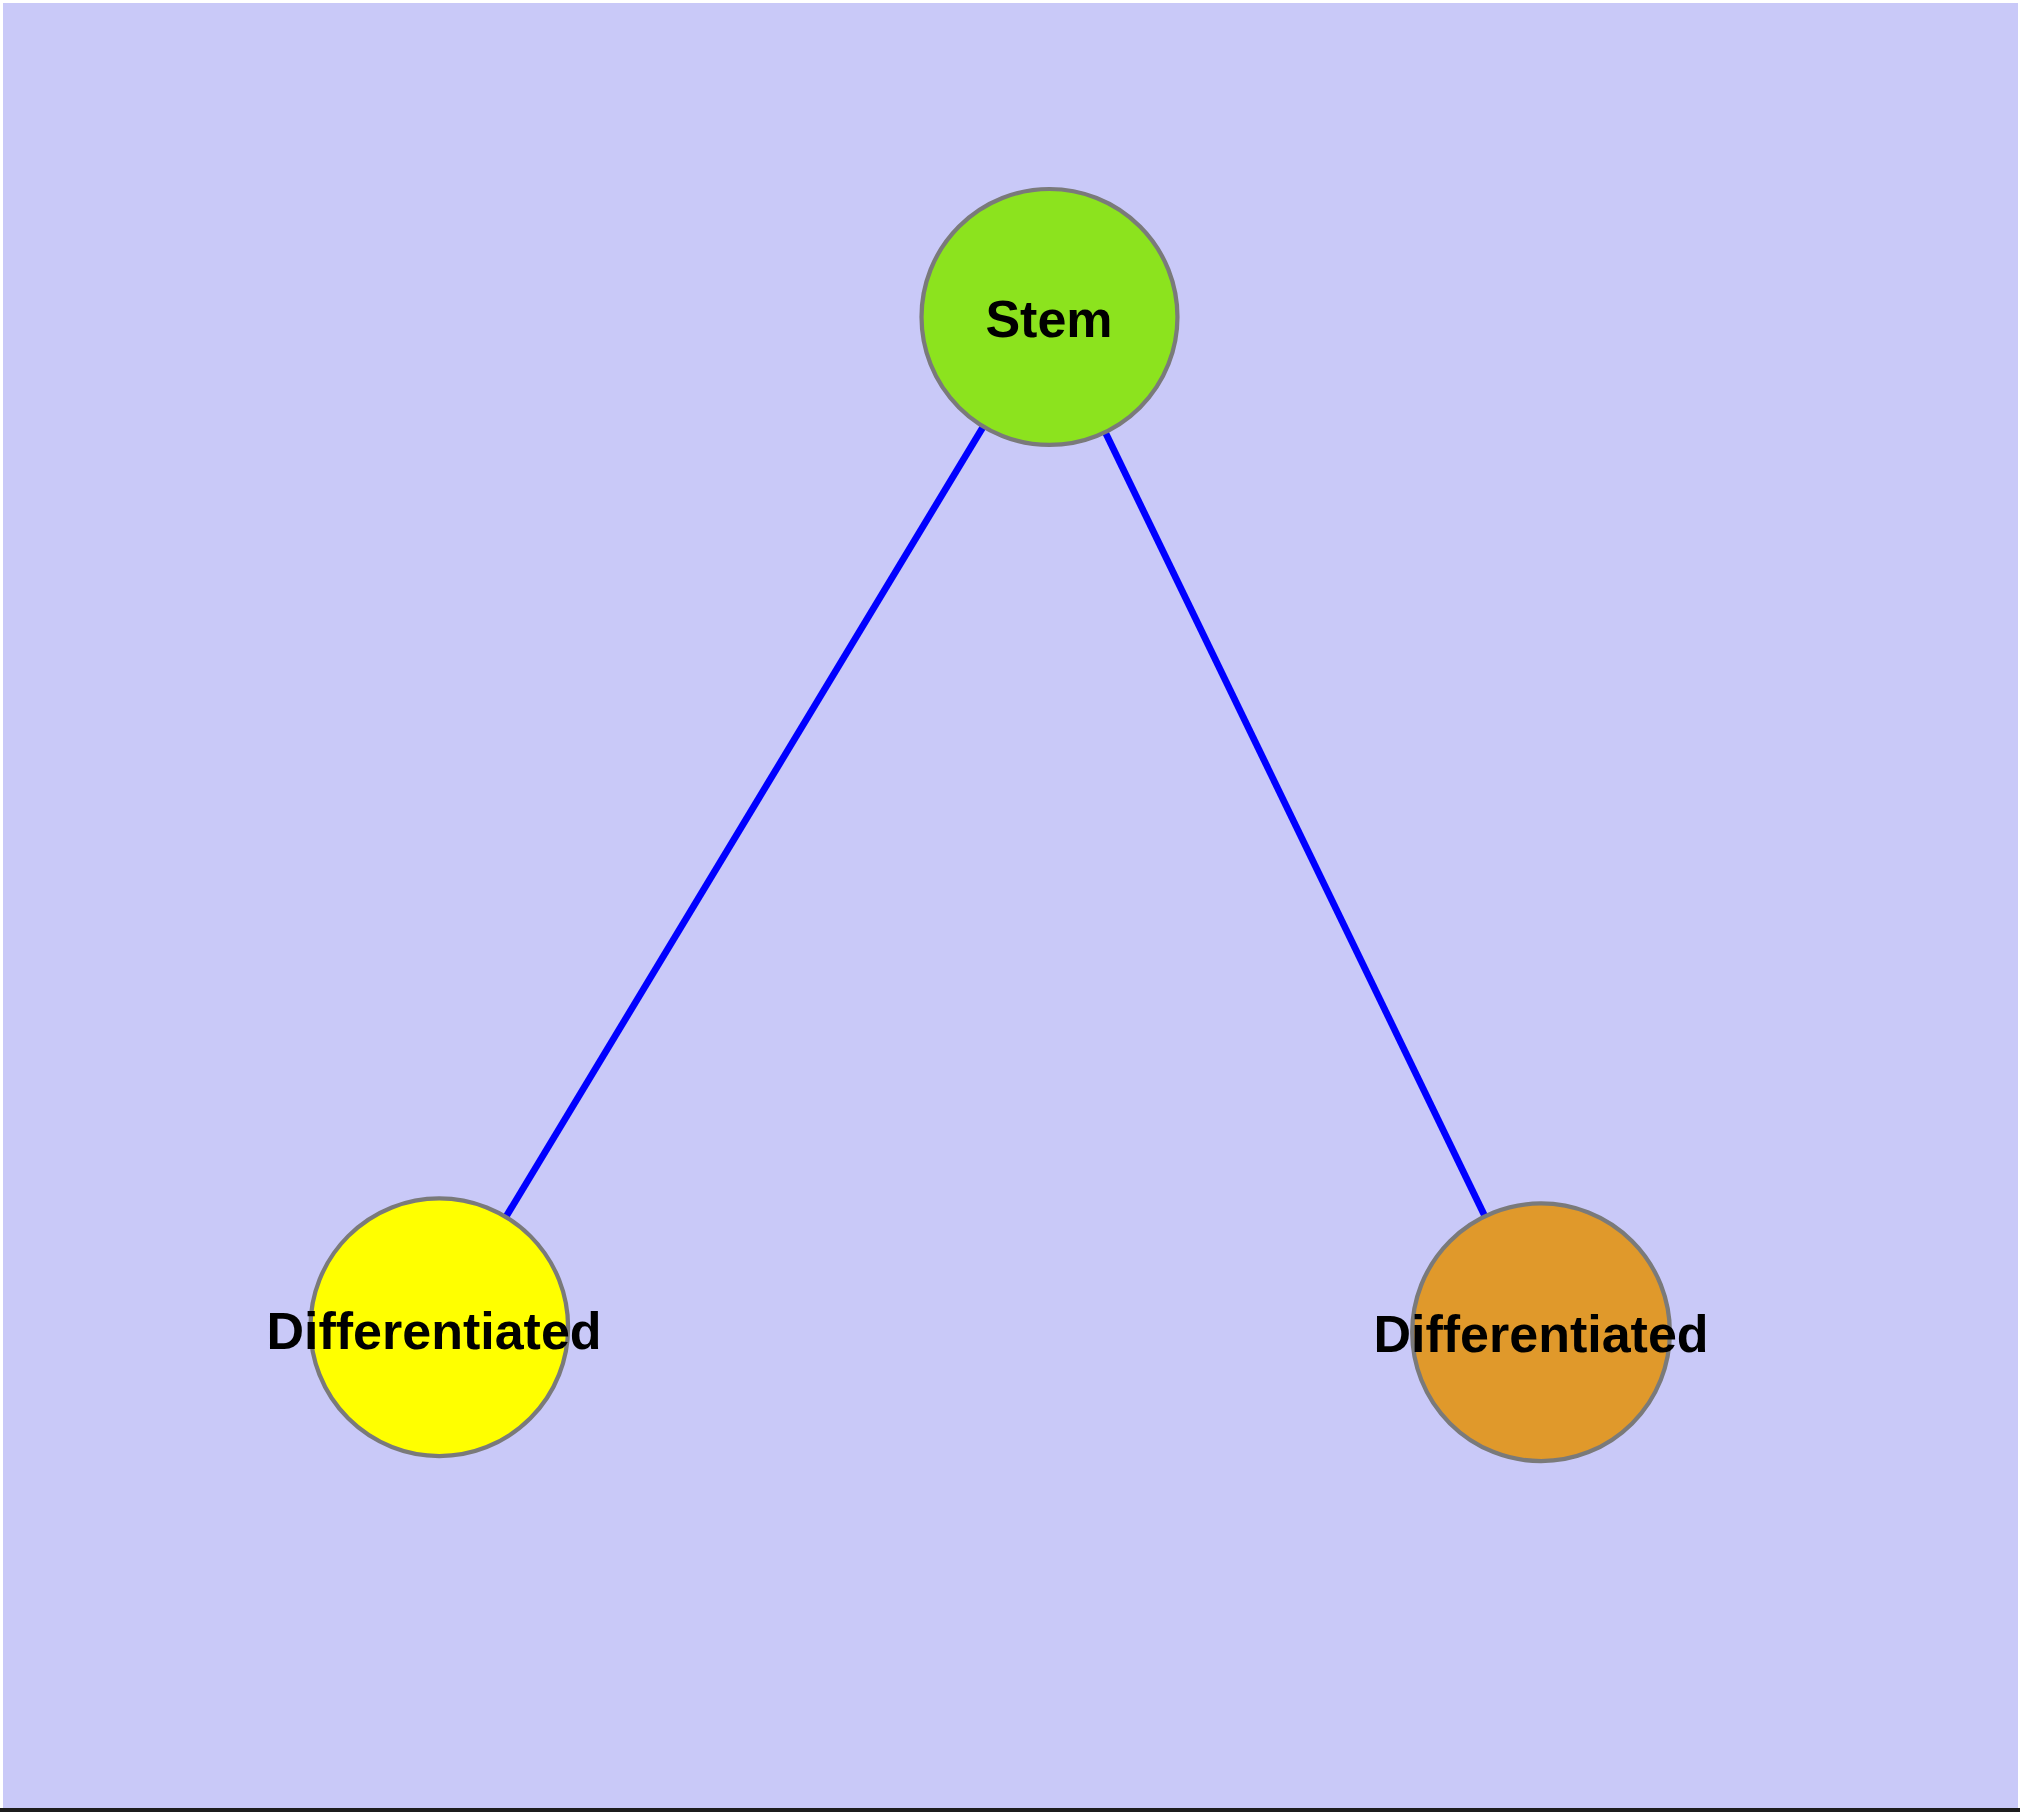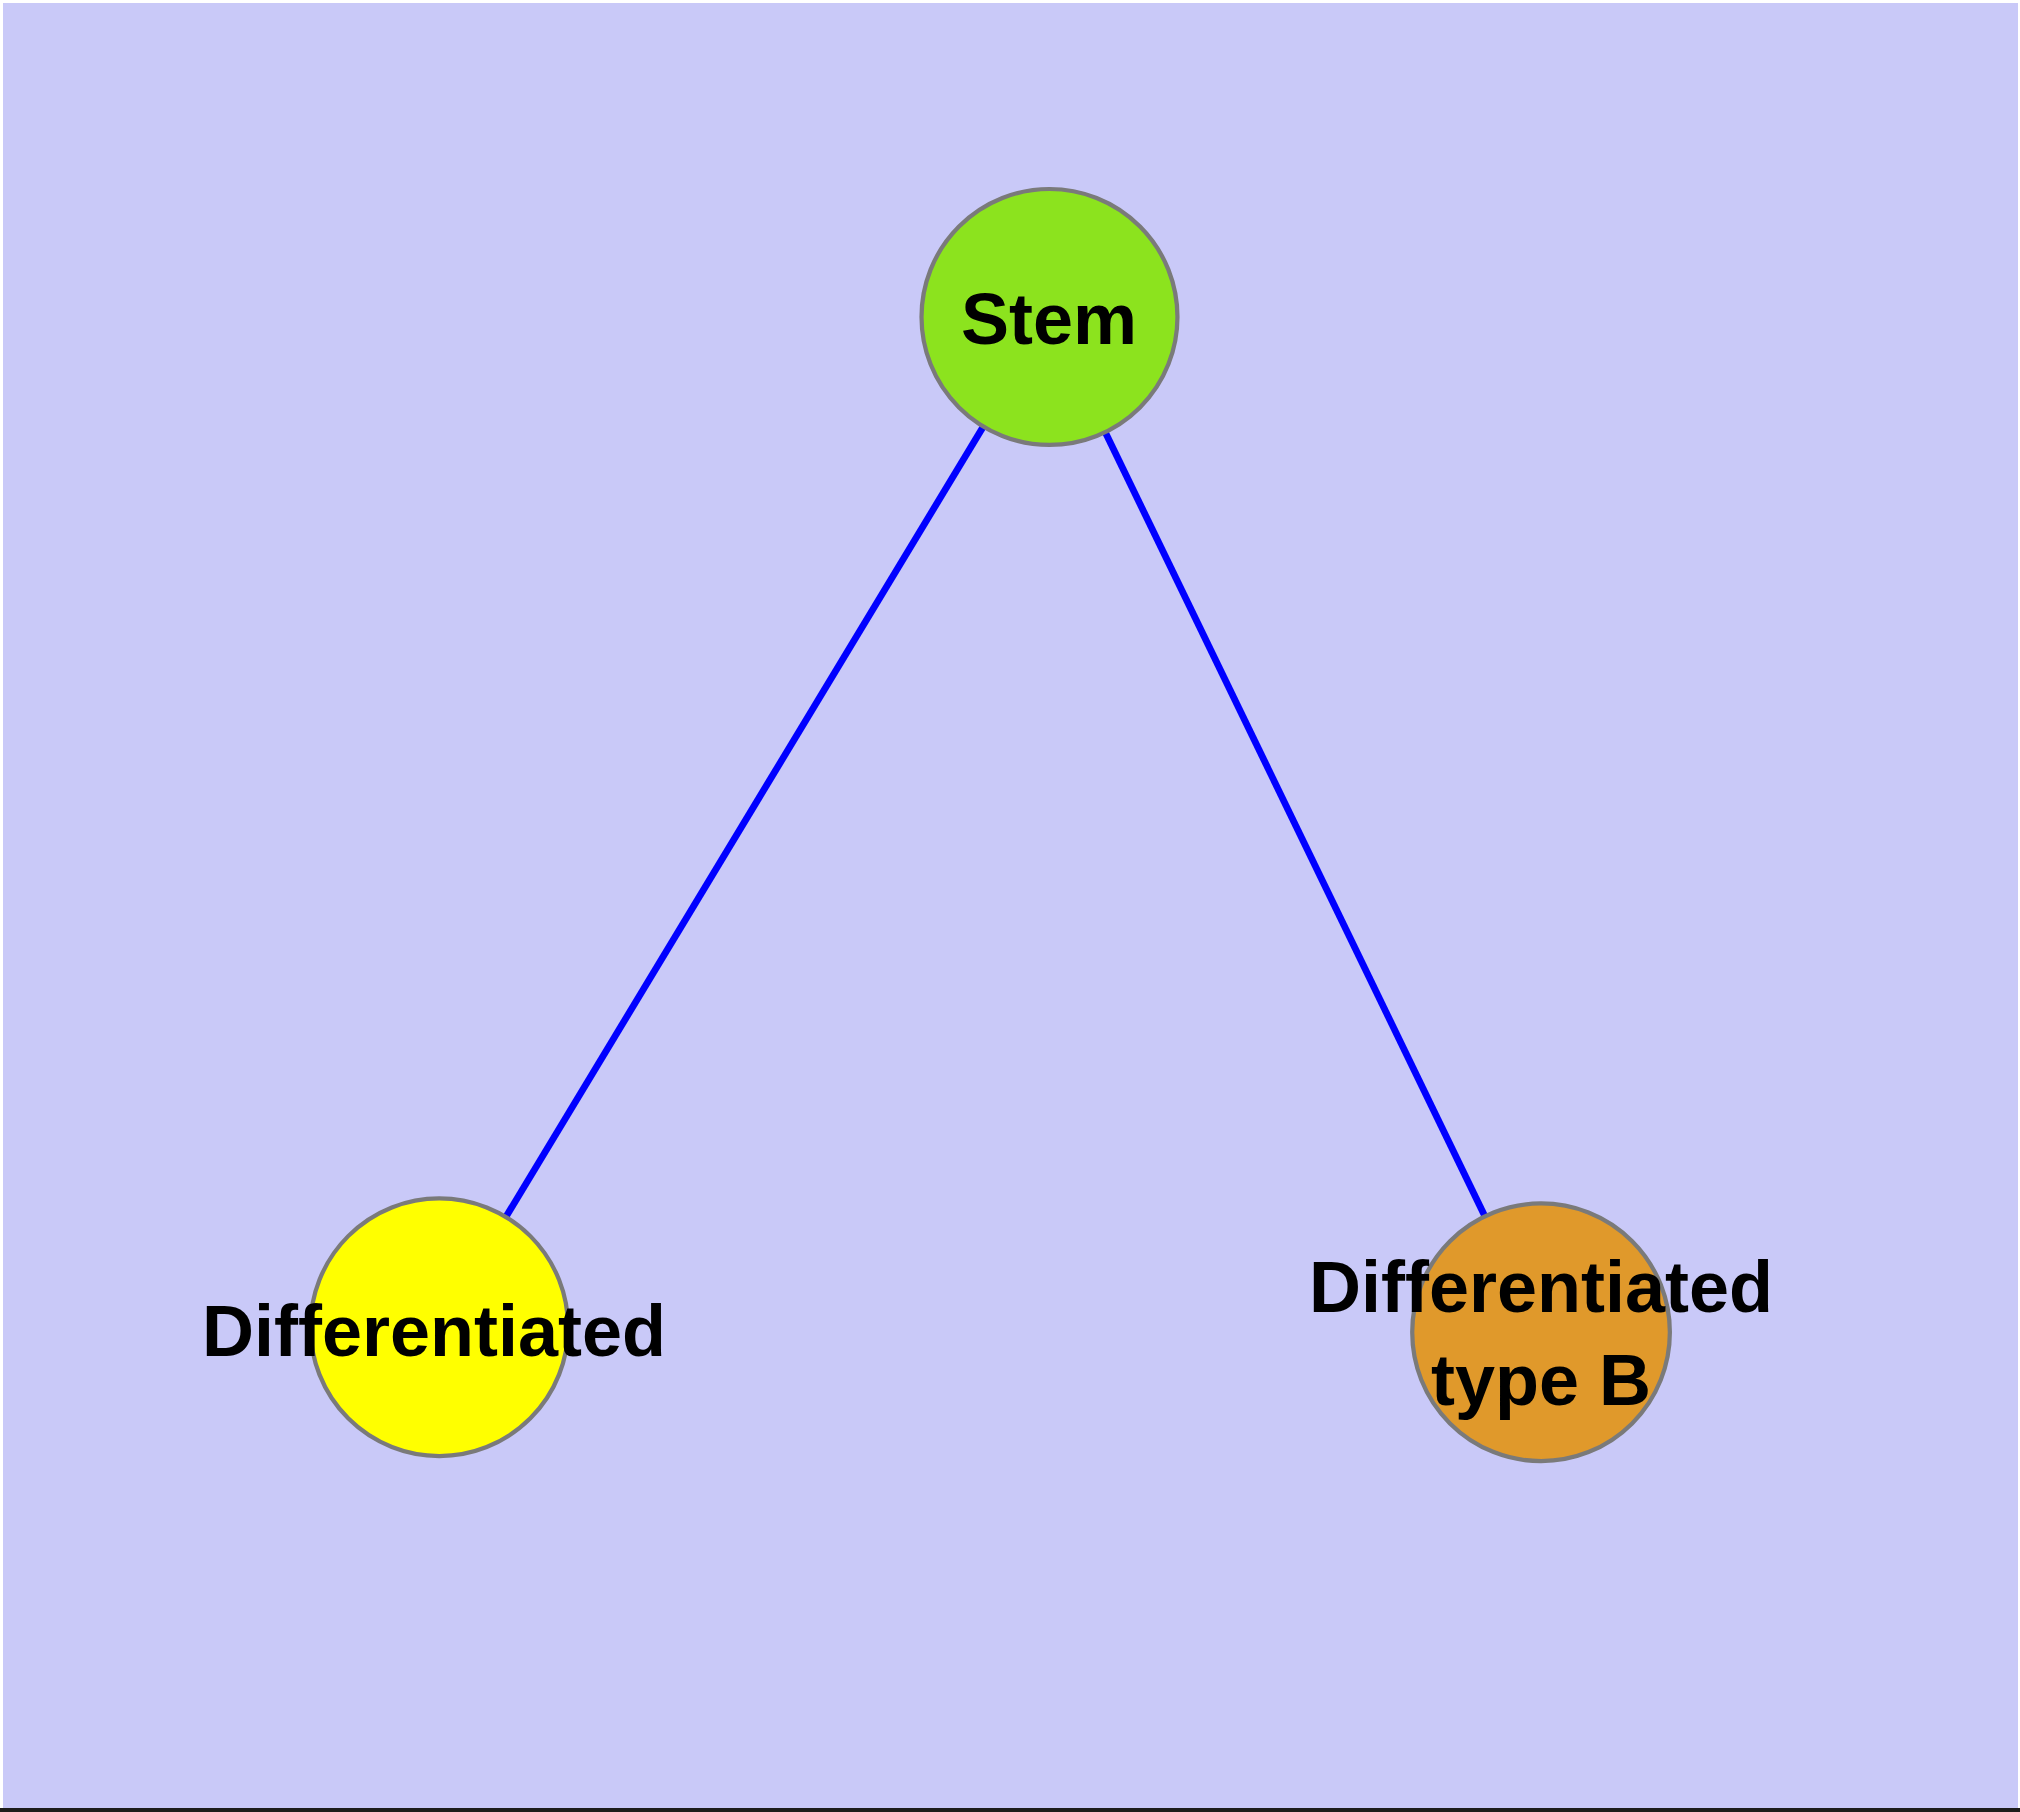--- a/index.html
+++ b/index.html
@@ -36,21 +36,21 @@
     top: 0;
     width: 2021px;
     height: 1812px;
     display: block;
   }
   .node-label {
     position: absolute;
     transform: translate(-50%, -50%);
     color: #000000;
     font-weight: bold;
-    font-size: 72px;
+    font-size: 52px;
     line-height: 93px;
     text-align: center;
     white-space: nowrap;
     letter-spacing: 0px;
   }
   .label-stem   { left: 1049px; top: 319px;  }
   .label-type-a { left: 434px;  top: 1331px; }
   .label-type-b { left: 1541px; top: 1334px; }
 </style>
 </head>
@@ -74,18 +74,17 @@
   </svg>
 
   <div class="node-label label-stem">Stem</div>
 
   <div class="node-label label-type-a">
     <div>Differentiated</div>
   </div>
 
   <div class="node-label label-type-b">
     <div>Differentiated</div>
-    <div>type B</div>
   </div>
 
   <div class="bottom-bar" style="background: rgb(28, 28, 28);"></div>
 </div>
 
 
 </body></html>

